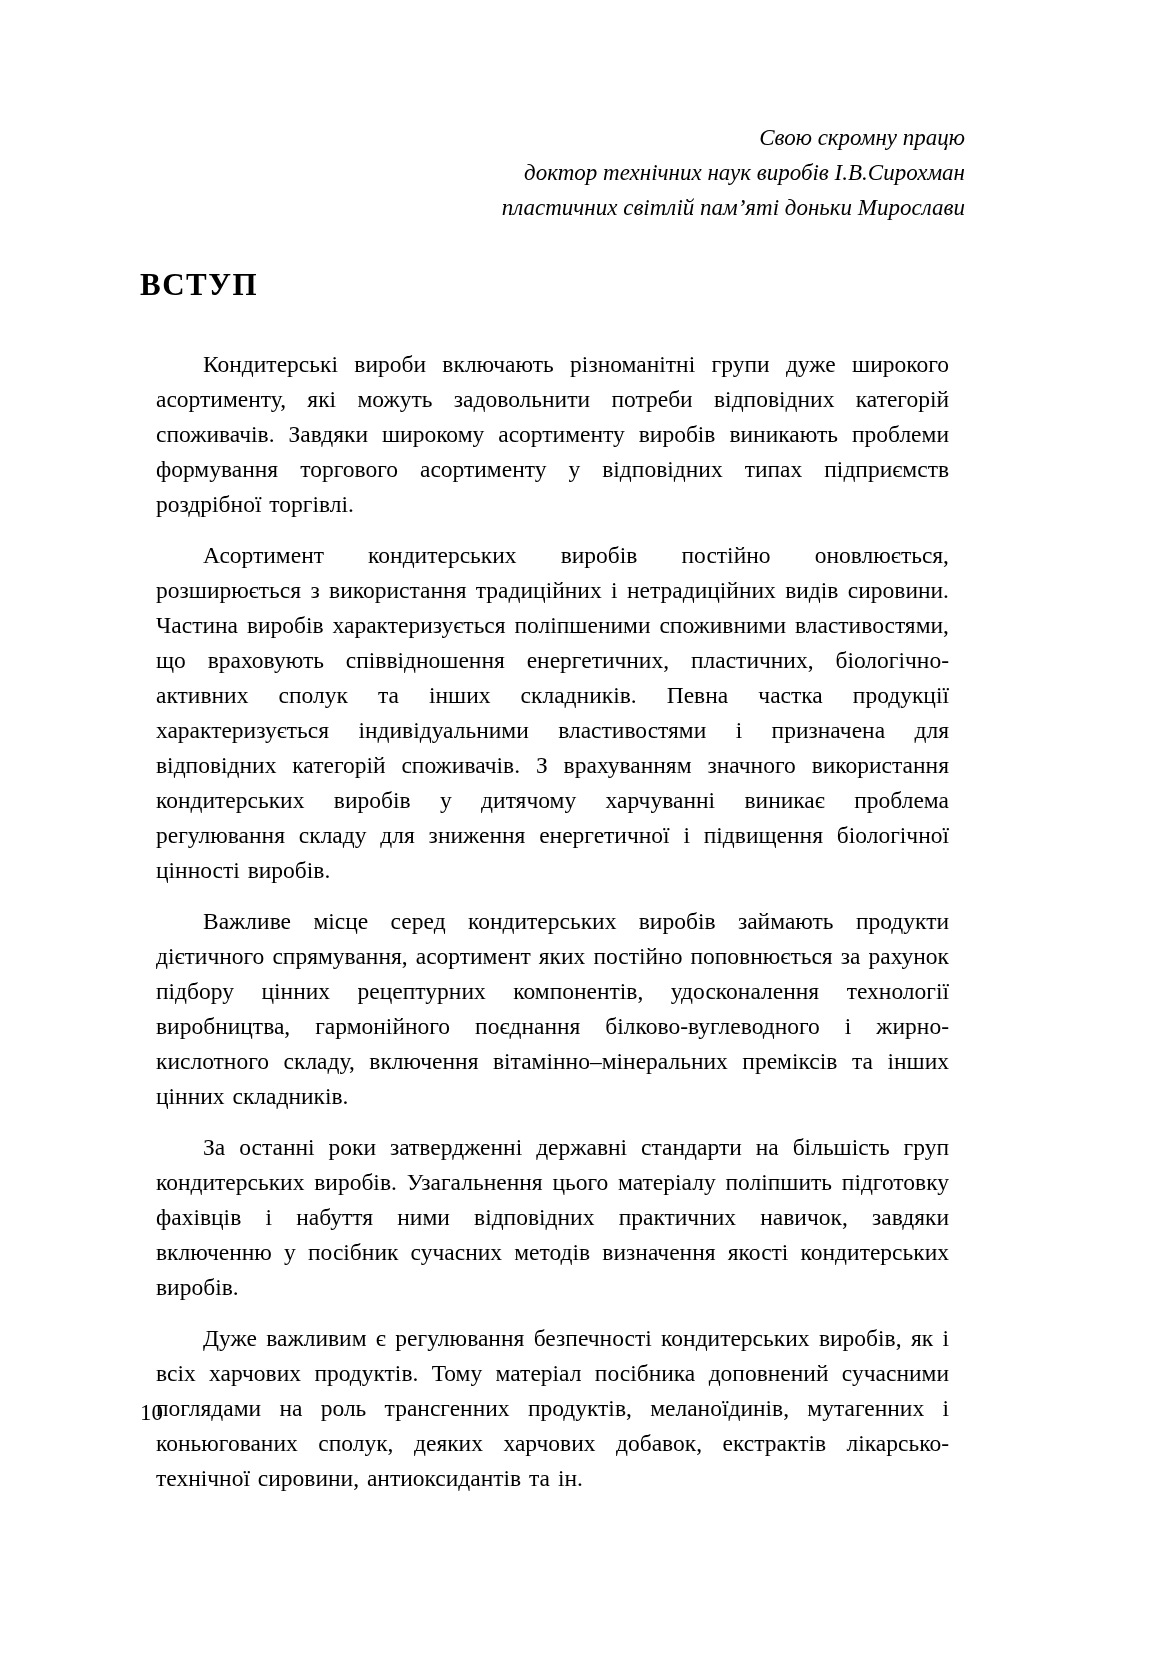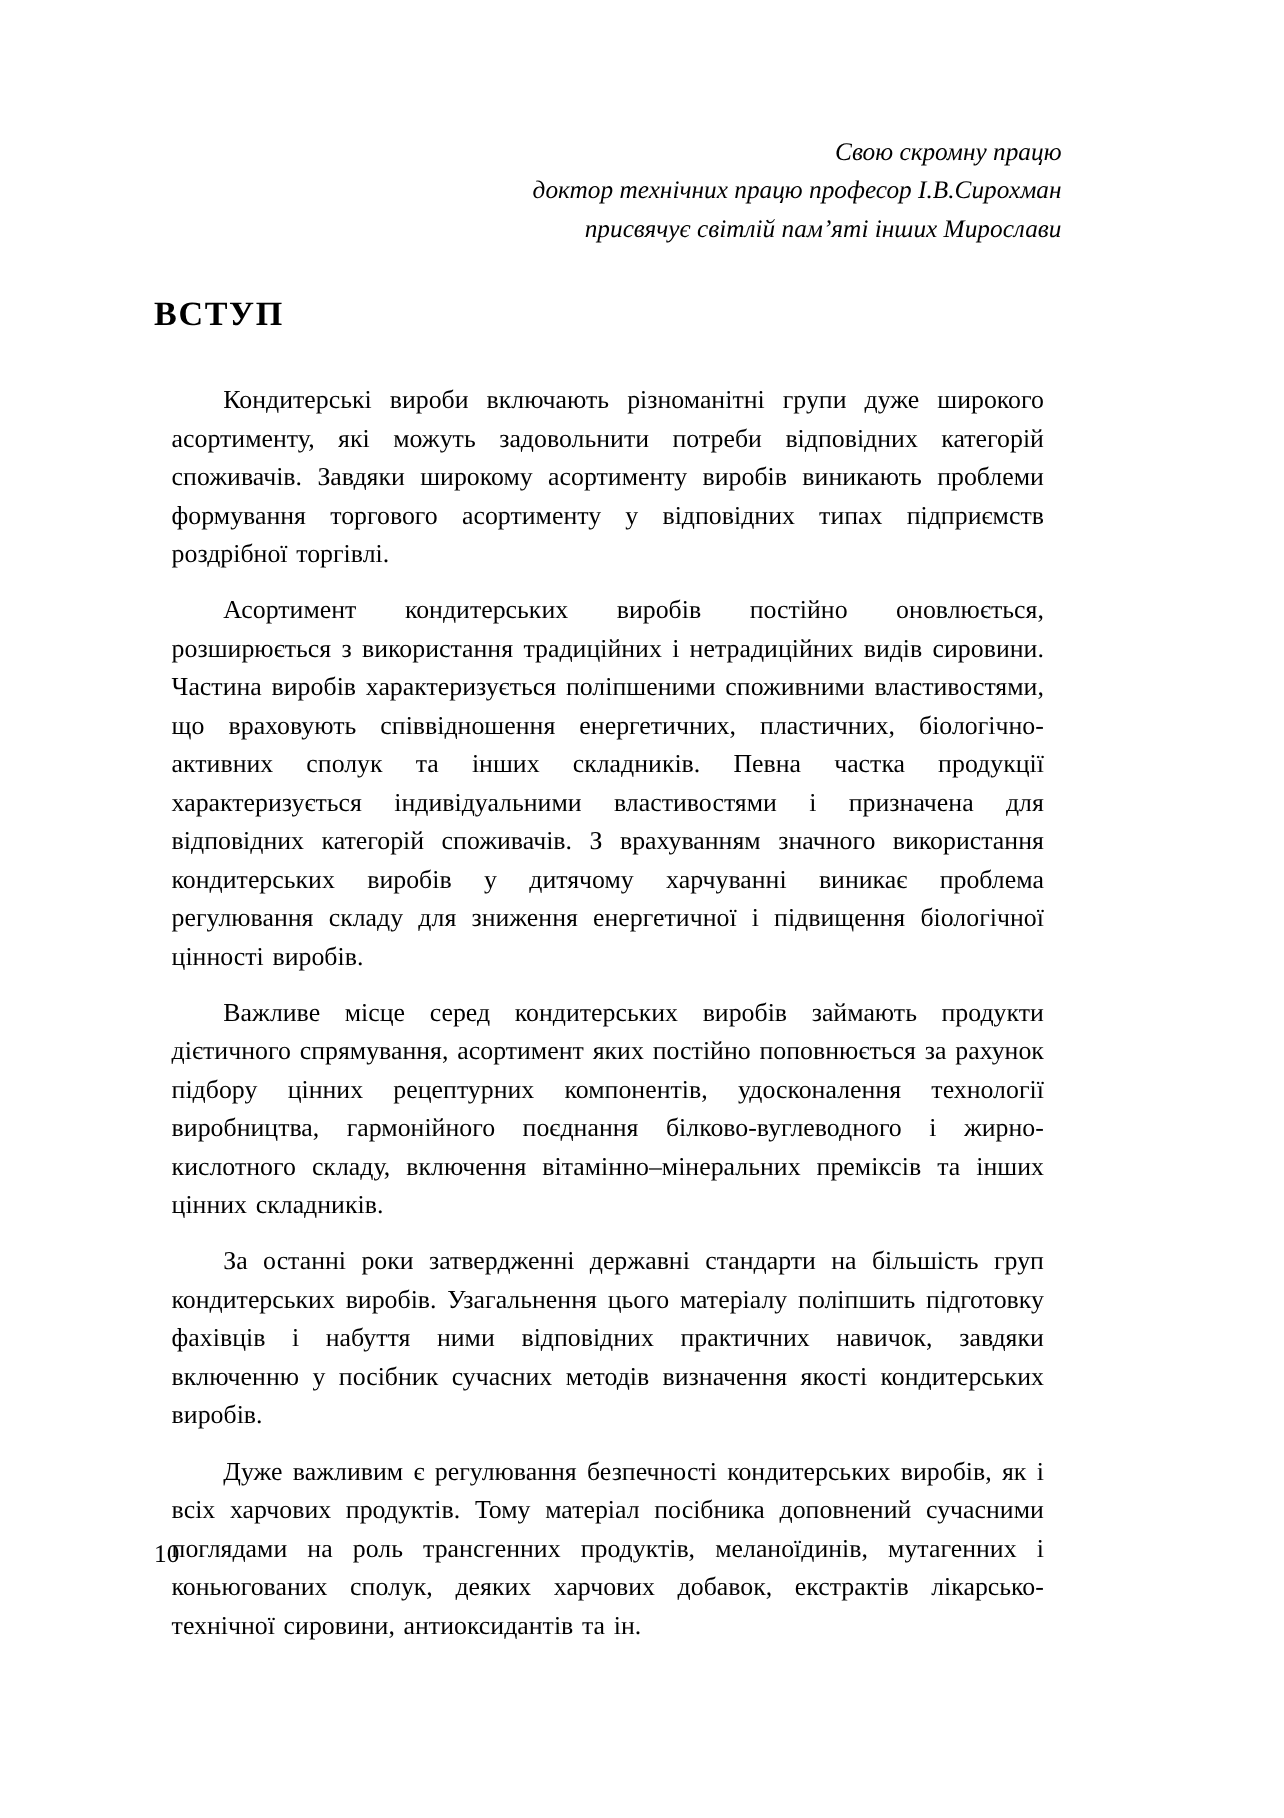--- a/index.html
+++ b/index.html
@@ -56,22 +56,22 @@
   }
 </style>
 </head>
 <body>
 
 <div class="page">
   <div class="content">
 
     <div class="dedication">
       <span class="ded-line">Свою скромну працю</span>
-      <span class="ded-line">доктор технічних працю професор І.В.Сирохман</span>
-      <span class="ded-line">присвячує світлій пам’яті інших Мирослави</span>
+      <span class="ded-line">доктор технічних наук виробів І.В.Сирохман</span>
+      <span class="ded-line">пластичних світлій пам’яті доньки Мирослави</span>
     </div>
 
     <h1 class="main-heading">ВСТУП</h1>
 
     <p class="body-paragraph">Кондитерські вироби включають різноманітні групи дуже широкого асортименту, які можуть задовольнити потреби відповідних категорій споживачів. Завдяки широкому асортименту виробів виникають проблеми формування торгового асортименту у відповідних типах підприємств роздрібної торгівлі.</p>
     <p class="body-paragraph">Асортимент кондитерських виробів постійно оновлюється, розширюється з використання традиційних і нетрадиційних видів сировини. Частина виробів характеризується поліпшеними споживними властивостями, що враховують співвідношення енергетичних, пластичних, біологічно-активних сполук та інших складників. Певна частка продукції характеризується індивідуальними властивостями і призначена для відповідних категорій споживачів. З врахуванням значного використання кондитерських виробів у дитячому харчуванні виникає проблема регулювання складу для зниження енергетичної і підвищення біологічної цінності виробів.</p>
     <p class="body-paragraph">Важливе місце серед кондитерських виробів займають продукти дієтичного спрямування, асортимент яких постійно поповнюється за рахунок підбору цінних рецептурних компонентів, удосконалення технології виробництва, гармонійного поєднання білково-вуглеводного і жирно-кислотного складу, включення вітамінно–мінеральних преміксів та інших цінних складників.</p>
     <p class="body-paragraph">За останні роки затвердженні державні стандарти на більшість груп кондитерських виробів. Узагальнення цього матеріалу поліпшить підготовку фахівців і набуття ними відповідних практичних навичок, завдяки включенню у посібник сучасних методів визначення якості кондитерських виробів.</p>
     <p class="body-paragraph">Дуже важливим є регулювання безпечності кондитерських виробів, як і всіх харчових продуктів. Тому матеріал посібника доповнений сучасними поглядами на роль трансгенних продуктів, меланоїдинів, мутагенних і коньюгованих сполук, деяких харчових добавок, екстрактів лікарсько-технічної сировини, антиоксидантів та ін.</p>
 

